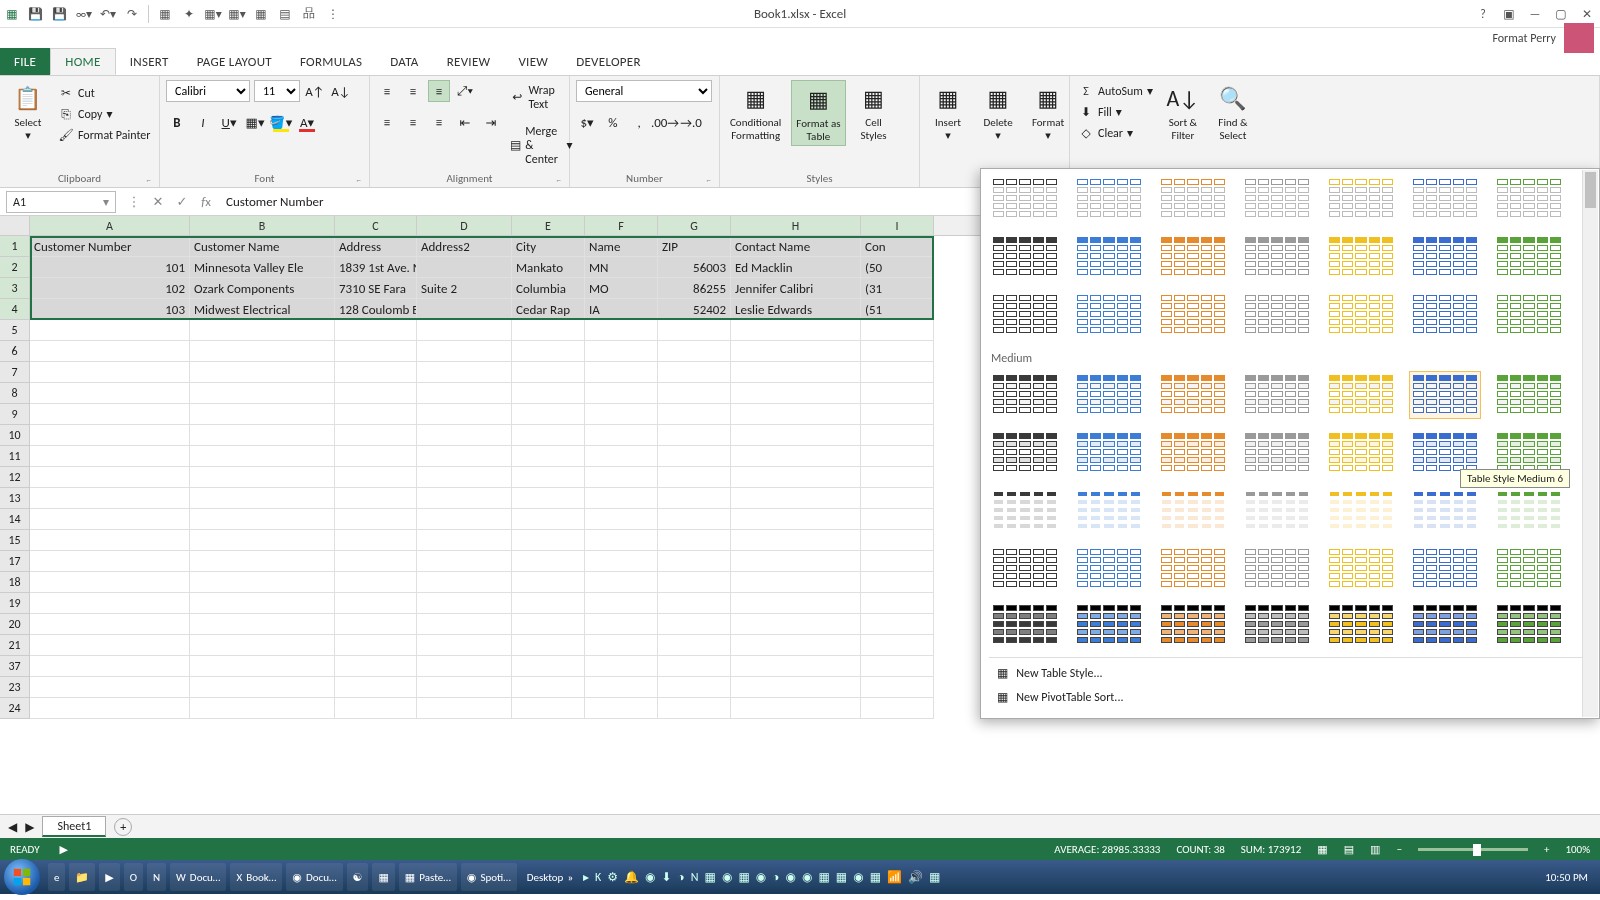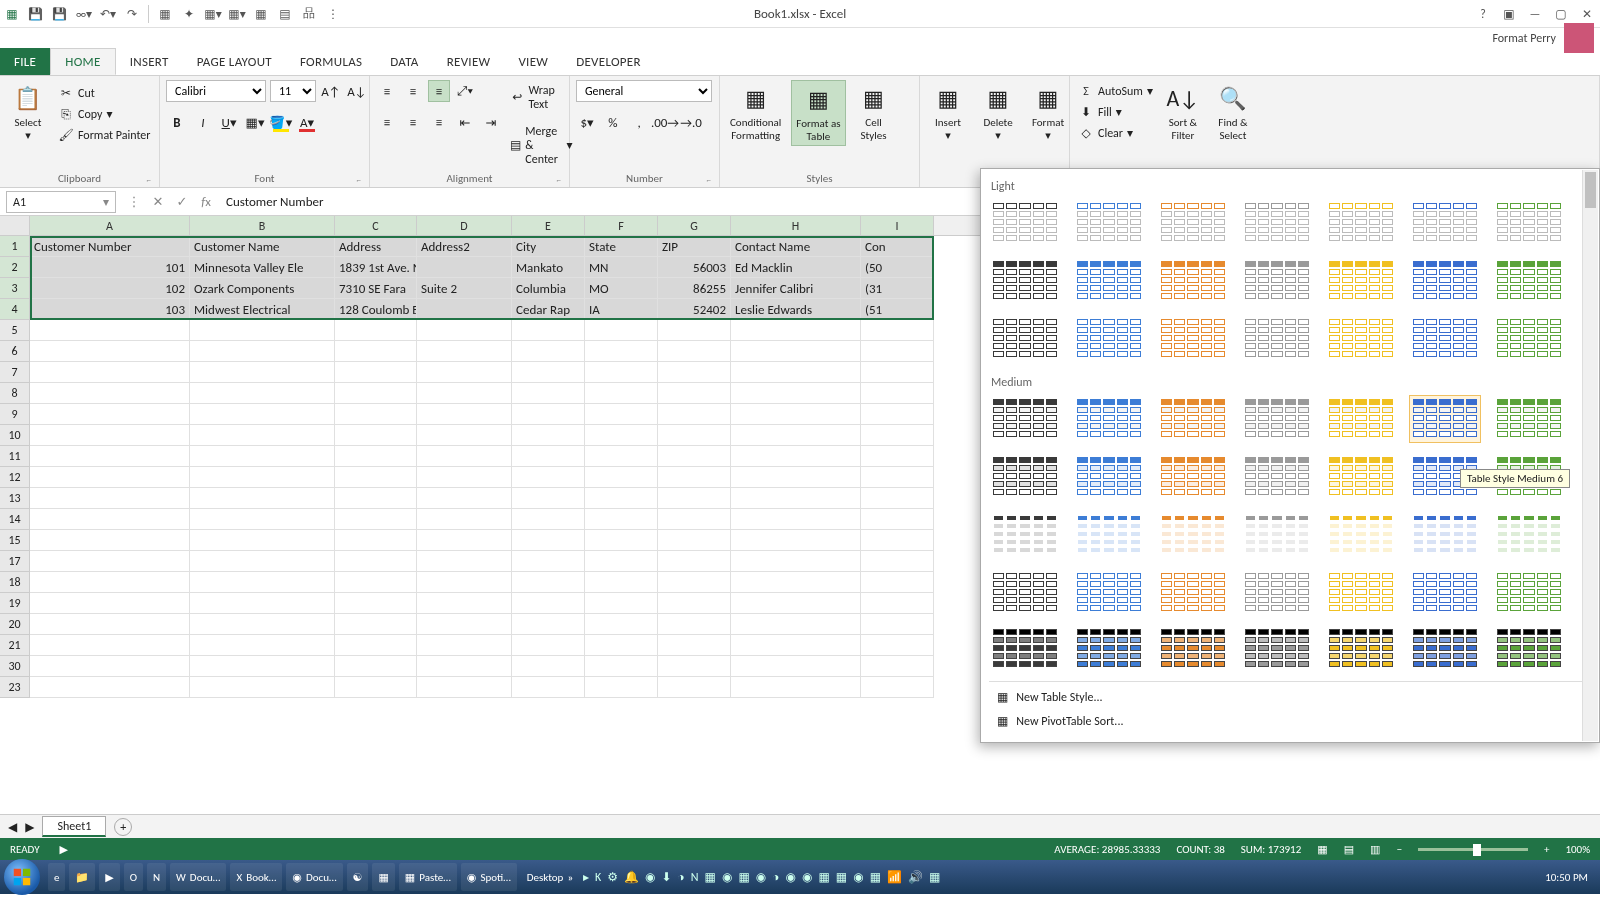--- a/index.html
+++ b/index.html
@@ -140,21 +140,21 @@
             <span>Format Painter</span>
           </div>
       </div>
     </div>
     <div class="group-label"><span>Clipboard</span><span class="dl">⌐</span></div>
   </div>
 
   <div class="group" style="width:210px">
     <div class="group-body vstack">
       <div class="hstack">
-        <select class="combo" style="width:100px"><option>Calibri</option></select>
+        <select class="combo" style="width:84px"><option>Calibri</option></select>
         <select class="combo" style="width:46px"><option>11</option></select>
         <div class="mini-btn">A↑</div>
         <div class="mini-btn">A↓</div>
       </div>
       <div class="hstack" style="margin-top:6px">
         <div class="mini-btn">
             <b>B</b>
           </div>
         <div class="mini-btn">
             <i>I</i>
@@ -297,21 +297,21 @@
       <div class="colh sel" style="width: 73px;">I</div>
     </div>
   <div class="rows" id="rows">
       <div class="row">
         <div class="rowh sel">1</div>
         <div class="cell selected" style="width: 160px;">Customer Number</div>
         <div class="cell selected" style="width: 145px;">Customer Name</div>
         <div class="cell selected" style="width: 82px;">Address</div>
         <div class="cell selected" style="width: 95px;">Address2</div>
         <div class="cell selected" style="width: 73px;">City</div>
-        <div class="cell selected" style="width: 73px;">State</div>
+        <div class="cell selected" style="width: 73px;">Name</div>
         <div class="cell selected" style="width: 73px;">ZIP</div>
         <div class="cell selected" style="width: 130px;">Contact Name</div>
         <div class="cell selected" style="width: 73px;">Con</div>
       </div>
       <div class="row">
         <div class="rowh sel">2</div>
         <div class="cell selected" style="width: 160px; text-align: right;">101</div>
         <div class="cell selected" style="width: 145px;">Minnesota Valley Ele</div>
         <div class="cell selected" style="width: 82px;">1839 1st Ave. N.</div>
         <div class="cell selected" style="width: 95px;"></div>
@@ -531,53 +531,64 @@
         <div class="cell" style="width: 145px;"></div>
         <div class="cell" style="width: 82px;"></div>
         <div class="cell" style="width: 95px;"></div>
         <div class="cell" style="width: 73px;"></div>
         <div class="cell" style="width: 73px;"></div>
         <div class="cell" style="width: 73px;"></div>
         <div class="cell" style="width: 130px;"></div>
         <div class="cell" style="width: 73px;"></div>
       </div>
       <div class="row">
-        <div class="rowh">30</div>
+        <div class="rowh">37</div>
         <div class="cell" style="width: 160px;"></div>
         <div class="cell" style="width: 145px;"></div>
         <div class="cell" style="width: 82px;"></div>
         <div class="cell" style="width: 95px;"></div>
         <div class="cell" style="width: 73px;"></div>
         <div class="cell" style="width: 73px;"></div>
         <div class="cell" style="width: 73px;"></div>
         <div class="cell" style="width: 130px;"></div>
         <div class="cell" style="width: 73px;"></div>
       </div>
       <div class="row">
         <div class="rowh">23</div>
+        <div class="cell" style="width: 160px;"></div>
+        <div class="cell" style="width: 145px;"></div>
+        <div class="cell" style="width: 82px;"></div>
+        <div class="cell" style="width: 95px;"></div>
+        <div class="cell" style="width: 73px;"></div>
+        <div class="cell" style="width: 73px;"></div>
+        <div class="cell" style="width: 73px;"></div>
+        <div class="cell" style="width: 130px;"></div>
+        <div class="cell" style="width: 73px;"></div>
+      </div>
+      <div class="row">
+        <div class="rowh">24</div>
         <div class="cell" style="width: 160px;"></div>
         <div class="cell" style="width: 145px;"></div>
         <div class="cell" style="width: 82px;"></div>
         <div class="cell" style="width: 95px;"></div>
         <div class="cell" style="width: 73px;"></div>
         <div class="cell" style="width: 73px;"></div>
         <div class="cell" style="width: 73px;"></div>
         <div class="cell" style="width: 130px;"></div>
         <div class="cell" style="width: 73px;"></div>
       </div>
     </div>
   <div class="sel-border" id="selborder" style="left: 30px; top: 20px; width: 904px; height: 84px;"></div>
 </div>
 
 <div class="gallery">
   <div class="gallery-scroll">
       <div class="thumb"></div>
     </div>
   <div id="gallery-body" style="padding-right:18px">
-      <div class="gallery-section-label">Light</div>
       <div class="gallery-grid">
         <div class="style-thumb">
           <div class="hrow">
             <span style="background: rgb(255, 255, 255); border: 1px solid rgb(58, 58, 58);"></span>
             <span style="background: rgb(255, 255, 255); border: 1px solid rgb(58, 58, 58);"></span>
             <span style="background: rgb(255, 255, 255); border: 1px solid rgb(58, 58, 58);"></span>
             <span style="background: rgb(255, 255, 255); border: 1px solid rgb(58, 58, 58);"></span>
             <span style="background: rgb(255, 255, 255); border: 1px solid rgb(58, 58, 58);"></span>
           </div>
           <div class="hrow">

